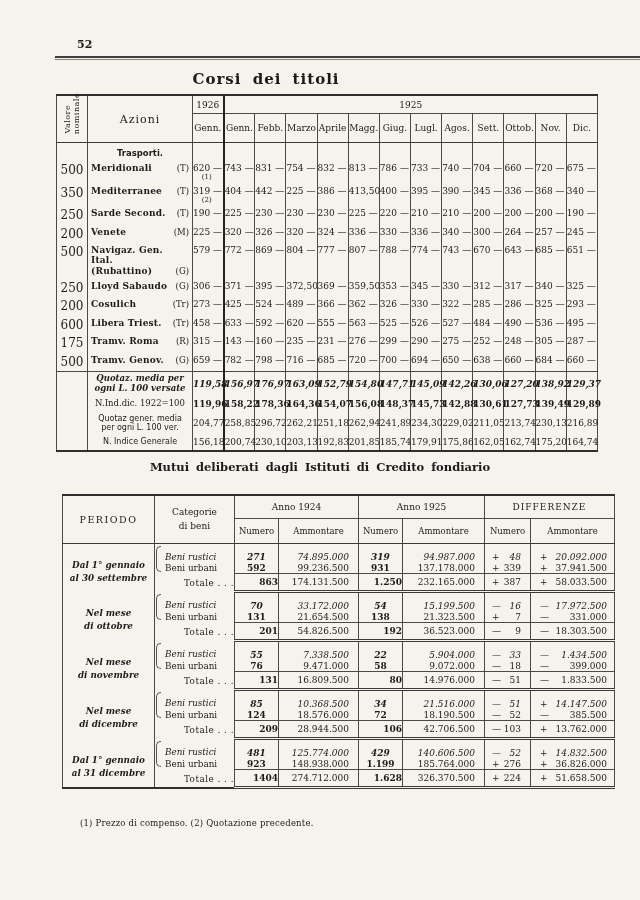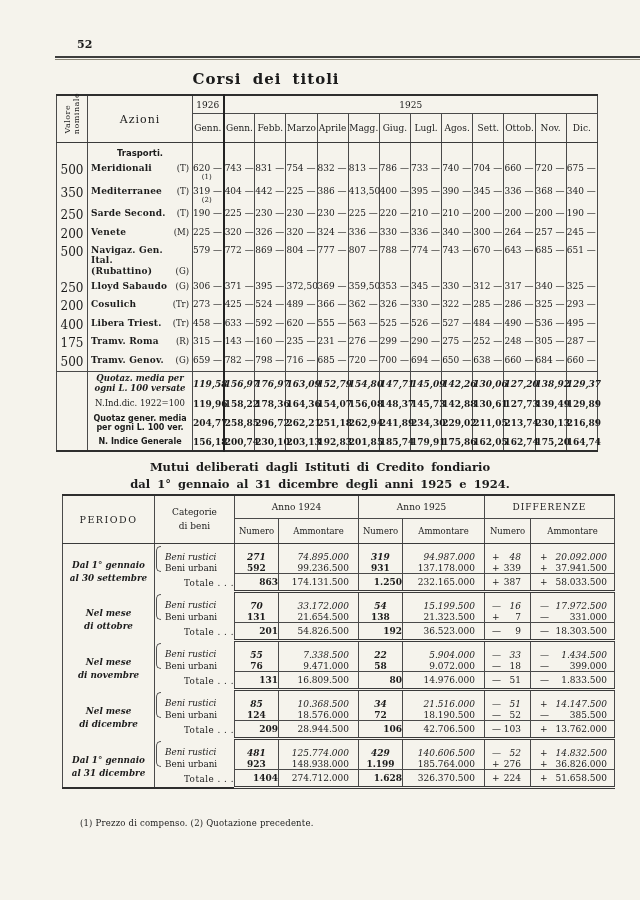--- a/index.html
+++ b/index.html
@@ -44,21 +44,21 @@
   .t1 tr.stock-row td{padding-top:2px;padding-bottom:2.5px;vertical-align:top;}
   .azflex{display:flex;justify-content:space-between;align-items:flex-end;}
   .nm{white-space:pre-line;line-height:1.15;font-weight:bold;font-size:9px;letter-spacing:.2px;}
   .cd{font-size:8.5px;}
   .note{font-size:7px;text-align:center;line-height:1;margin-top:1px;}
   .t1 tr.sum-first td{border-top:1px solid #4a4a4a;padding-top:5px;}
   .t1 tr.sum td{padding-top:2px;padding-bottom:3px;vertical-align:middle;}
   .t1 td.sl{white-space:pre-line;line-height:1.15;padding:0 2px;}
   .t1 tr.st-italic td{font-style:italic;font-weight:bold;}
   .t1 tr.st-plain td{font-weight:bold;}
-  .t1 tr.st-bold td{font-weight:bold;}
+  .t1 tr.st-bold td{font-weight:normal;}
   .t1 tr.st-bold td.sl{font-family:"DejaVu Sans",sans-serif;font-size:8px;text-align:center;font-style:normal;}
   .t1 tr.st-italic td.sl{text-align:center;font-size:8.5px;}
   .t1 tr.st-plain td.sl{font-weight:normal;text-align:center;font-size:8.5px;}
 
   
   .t2-title{position:absolute;top:459px;left:0;width:640px;text-align:center;
     font-weight:bold;font-size:11.5px;line-height:1.5;word-spacing:3px;}
   .t2{position:absolute;top:494px;left:62px;width:552px;table-layout:fixed;font-size:9px;
       border-top:2px solid #2e2e2e;border-bottom:2.5px solid #2e2e2e;}
   .t2 th,.t2 td{border-left:1px solid #4a4a4a;border-right:1px solid #4a4a4a;padding:0;}
@@ -302,21 +302,21 @@
           <td class="val"><span class="pv">362 —</span></td>
           <td class="val"><span class="pv">326 —</span></td>
           <td class="val"><span class="pv">330 —</span></td>
           <td class="val"><span class="pv">322 —</span></td>
           <td class="val"><span class="pv">285 —</span></td>
           <td class="val"><span class="pv">286 —</span></td>
           <td class="val"><span class="pv">325 —</span></td>
           <td class="val"><span class="pv">293 —</span></td>
         </tr>
         <tr class="stock-row">
-          <td class="vn">400</td>
+          <td class="vn">600</td>
           <td class="az">
             <div class="azflex">
               <span class="nm">Libera Triest.</span>
               <span class="cd">(Tr)</span>
             </div>
           </td>
           <td class="val c0"><span class="pv">458 —</span></td>
           <td class="val"><span class="pv">633 —</span></td>
           <td class="val"><span class="pv">592 —</span></td>
           <td class="val"><span class="pv">620 —</span></td>
@@ -442,21 +442,20 @@
           <td class="val">162,05</td>
           <td class="val">162,74</td>
           <td class="val">175,20</td>
           <td class="val">164,74</td>
         </tr>
       </tbody>
   </table>
 
   <div class="t2-title">
     <div>Mutui deliberati dagli Istituti di Credito fondiario</div>
-    <div>dal 1° gennaio al 31 dicembre degli anni 1925 e 1924.</div>
   </div>
 
   <table class="t2">
     <colgroup>
       <col style="width:92px">
         <col style="width:80px">
       <col class="cn24">
         <col class="ca24">
         <col class="cn25">
         <col class="ca25">

